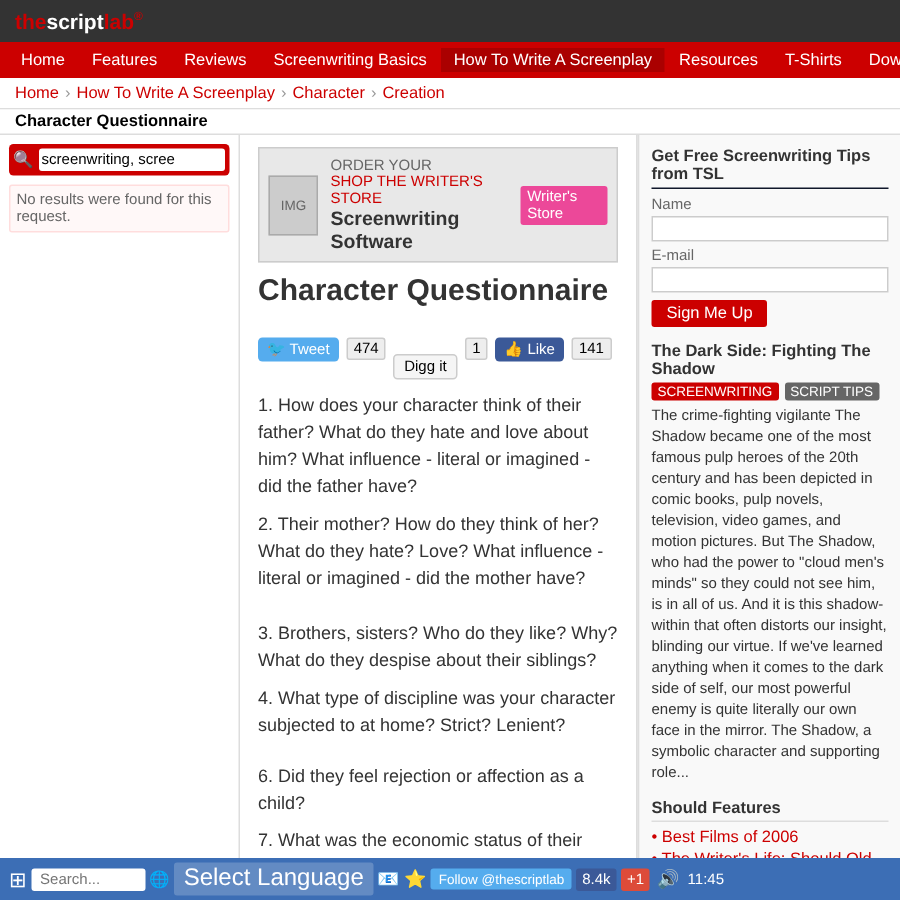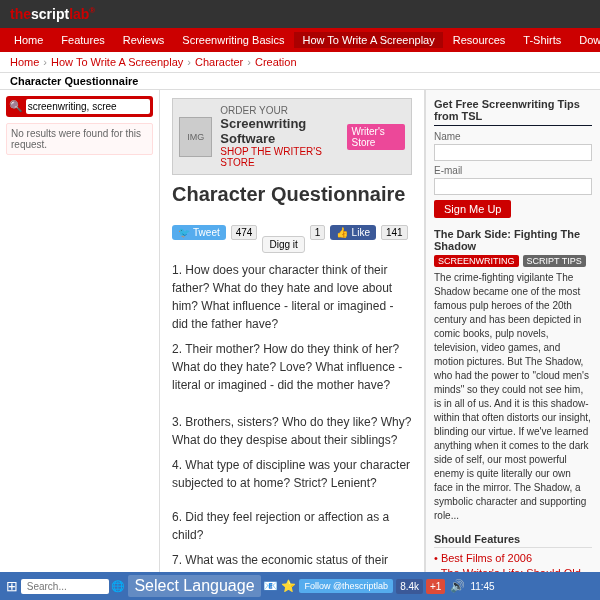--- a/index.html
+++ b/index.html
@@ -97,22 +97,22 @@
     </div>
     <div id="no-results" style="font-size:10px;color:#666;padding:4px;background:#fff8f8;border:1px solid #fdd;border-radius:2px;">No results were found for this request.</div>
   </div>
 
   <div id="content-area" style="flex:1;overflow-y:auto;padding:8px 12px;background:white;border-right:1px solid #ddd;">
 
     <div id="banner" style="background:#e8e8e8;border:1px solid #ccc;padding:6px;margin-bottom:8px;display:flex;align-items:center;gap:8px;font-size:11px;">
       <div style="width:40px;height:40px;background:#ccc;border:1px solid #aaa;display:flex;align-items:center;justify-content:center;font-size:9px;color:#666;">IMG</div>
       <div>
         <div style="font-size:10px;color:#666;">ORDER YOUR</div>
+        <div style="font-size:10px;color:#cc0000;">SHOP THE WRITER'S STORE</div>
         <div style="font-size:13px;font-weight:bold;color:#333;">Screenwriting Software</div>
-        <div style="font-size:10px;color:#cc0000;">SHOP THE WRITER'S STORE</div>
       </div>
       <div style="background:#ec4899;color:white;font-size:10px;padding:2px 4px;border-radius:2px;margin-left:auto;">Writer's Store</div>
     </div>
 
     <div id="page-title-main" style="font-size:20px;font-weight:bold;color:#333;margin-bottom:6px;">Character Questionnaire</div>
 
     <div id="social-bar" style="display:flex;align-items:center;gap:5px;margin-bottom:8px;">
       <span class="social-btn" style="background:#55acee;color:white;border:none;padding:2px 6px;border-radius:3px;font-size:10px;">🐦 <span>Tweet</span></span>
       <span class="social-count" style="font-size:10px;background:#eee;border:1px solid #ccc;padding:1px 4px;border-radius:2px;">474</span>
       <span class="social-btn" style="font-size:10px;padding:2px 6px;border:1px solid #ccc;border-radius:3px;background:#f5f5f5;margin-top:24px;">
@@ -163,21 +163,21 @@
           <a style="color: rgb(204, 0, 0); font-size: 11px; cursor: pointer; display: block; margin-bottom: 3px;">• The Writer's Life: Should Old Failures Be Forgot?</a>
         </div>
     </div>
 
   </div>
 
 </div>
 
 <div id="taskbar" style="position:fixed;bottom:0;left:0;width:600px;height:28px;background:#3c6eb5;display:flex;align-items:center;gap:3px;padding:0 6px;z-index:100;">
   <span style="color:white;font-size:14px;cursor:pointer;">⊞</span>
-  <input type="text" style="background: white; border: none; font-size: 10px; padding: 2px 6px; width: 88px; border-radius: 2px;" placeholder="Search...">
+  <input type="text" style="background: white; border: none; font-size: 10px; padding: 2px 6px; width: 76px; border-radius: 2px;" placeholder="Search...">
   <span style="color:white;font-size:11px;cursor:pointer;">🌐</span>
   <span class="taskbar-item" style="background:rgba(255,255,255,0.2);color:white;font-size:16px;padding:2px 6px;border-radius:2px;cursor:pointer;">Select Language</span>
   <span style="color:white;font-size:12px;cursor:pointer;">📧</span>
   <span style="color:white;font-size:12px;cursor:pointer;">⭐</span>
   <span style="background:#55acee;color:white;font-size:9px;padding:2px 5px;border-radius:2px;cursor:pointer;">Follow @thescriptlab</span>
   <span style="background:#3b5998;color:white;font-size:10px;padding:2px 4px;border-radius:2px;">8.4k</span>
   <span style="background:#dd4b39;color:white;font-size:10px;padding:2px 4px;border-radius:2px;">+1</span>
   <span style="color:white;font-size:12px;cursor:pointer;margin-left:2px;">🔊</span>
   <span style="color:white;font-size:10px;margin-left:2px;">11:45</span>
 </div>

